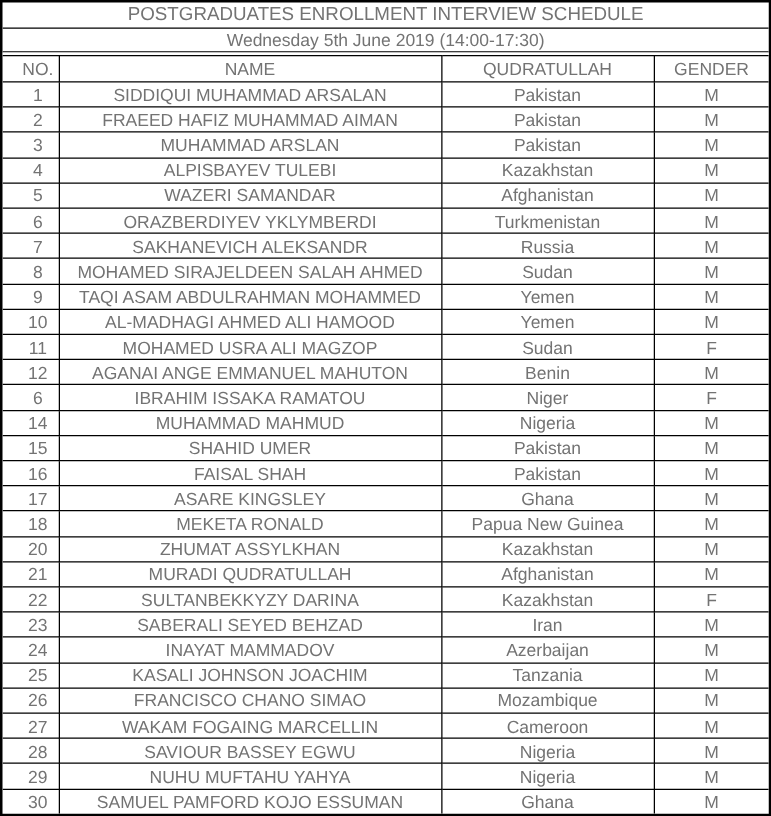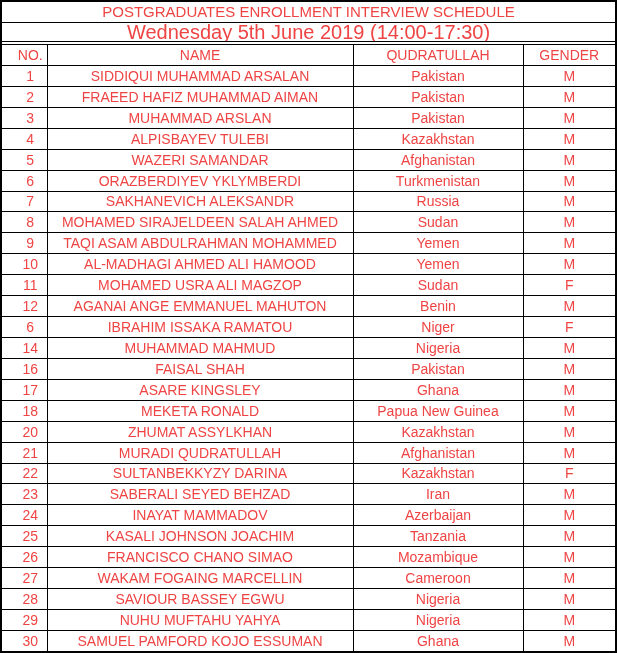--- a/index.html
+++ b/index.html
@@ -7,37 +7,37 @@
     padding: 0;
     background: #ffffff;
   }
   .sheet {
     width: 617px;
     height: 653px;
     box-sizing: border-box;
     border: 2px solid #000000;
     background: #ffffff;
     font-family: "Liberation Sans", sans-serif;
-    color: #ef4444;
+    color: #737373;
     overflow: hidden;
   }
   .title-row {
     height: 20px;
     line-height: 20px;
     text-align: center;
     font-size: 15px;
     border-bottom: 1px solid #000000;
     white-space: nowrap;
     overflow: hidden;
   }
   .date-row {
     height: 18px;
     line-height: 18px;
     text-align: center;
-    font-size: 20px;
+    font-size: 14px;
     border-bottom: 1px solid #000000;
     white-space: nowrap;
     overflow: hidden;
   }
   .band-gap {
     height: 2px;
     background: #ffffff;
   }
   table.schedule {
     width: 100%;
@@ -173,20 +173,26 @@
           <td>Niger</td>
           <td>F</td>
         </tr>
         <tr>
           <td>14</td>
           <td>MUHAMMAD MAHMUD</td>
           <td>Nigeria</td>
           <td>M</td>
         </tr>
         <tr>
+          <td>15</td>
+          <td>SHAHID UMER</td>
+          <td>Pakistan</td>
+          <td>M</td>
+        </tr>
+        <tr>
           <td>16</td>
           <td>FAISAL SHAH</td>
           <td>Pakistan</td>
           <td>M</td>
         </tr>
         <tr>
           <td>17</td>
           <td>ASARE KINGSLEY</td>
           <td>Ghana</td>
           <td>M</td>

